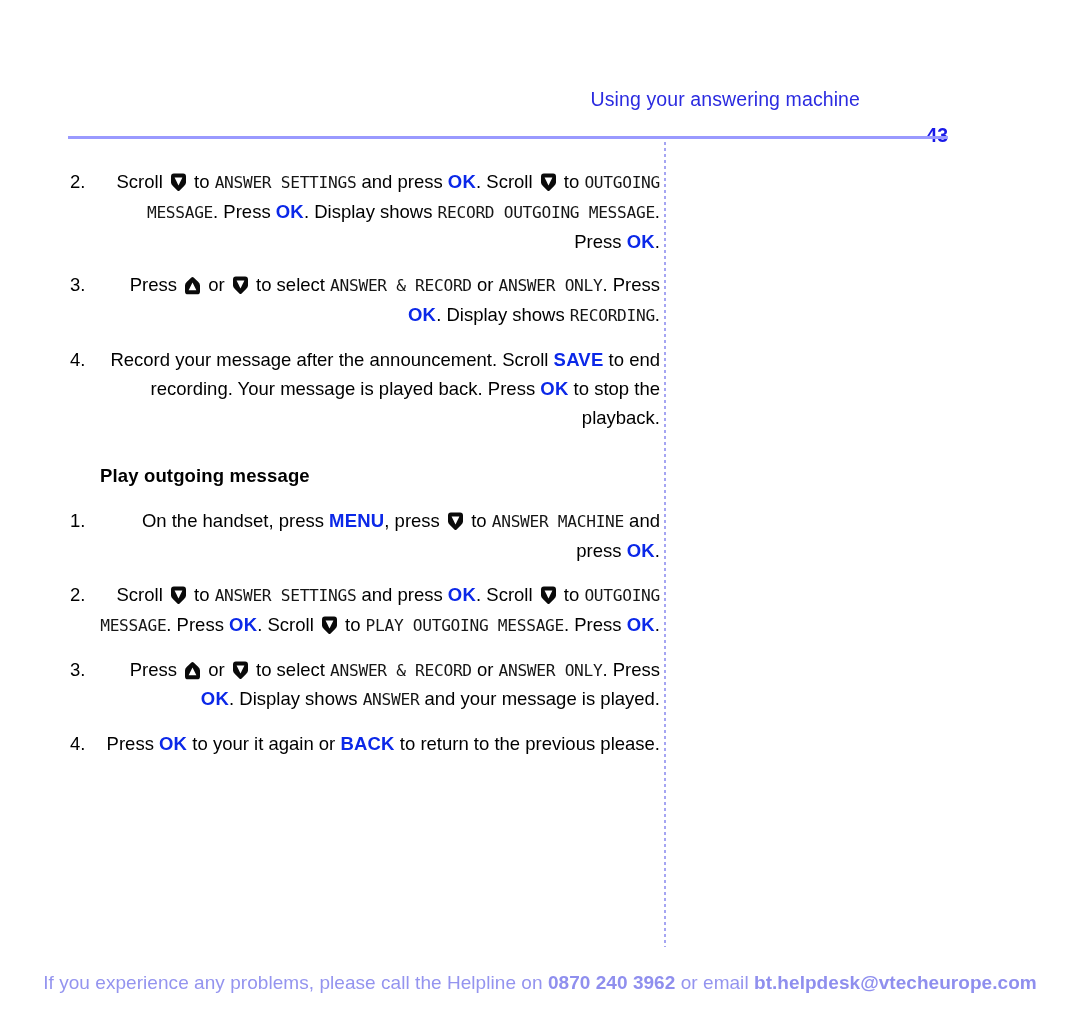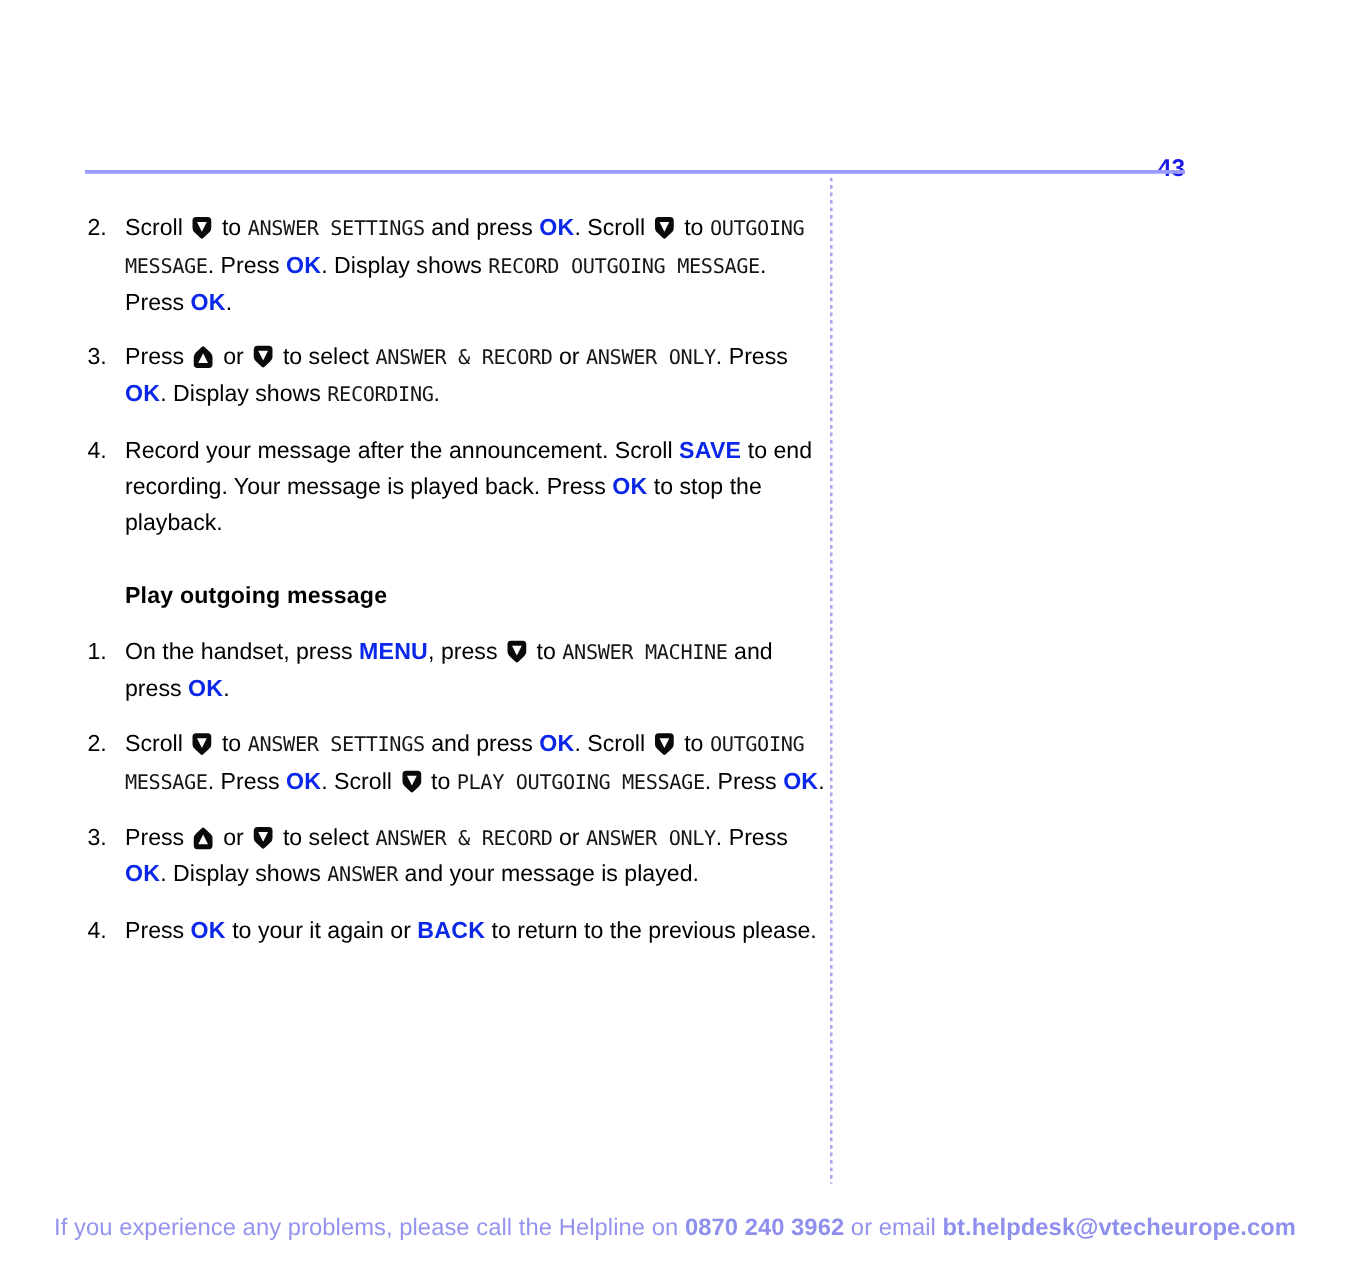--- a/index.html
+++ b/index.html
@@ -82,20 +82,21 @@
     width: 30px;
     font-size: 18.5px;
     line-height: 28.8px;
     color: #000;
   }
   .step-body {
     flex: 1 1 auto;
     font-size: 18.5px;
     line-height: 28.8px;
     color: #000;
+    text-align: right;
   }
 
   .section-heading {
     font-size: 18.5px;
     font-weight: bold;
     color: #000;
     margin: 33px 0 20px 30px;
     letter-spacing: 0.15px;
   }
 
@@ -136,20 +137,21 @@
     color: #9494ef;
     letter-spacing: 0.05px;
     white-space: nowrap;
   }
   #page-footer b { font-weight: bold; color: #8f8fee; }
 </style>
 </head>
 <body>
 
 <div id="page-header">
+  <div id="header-title">Using your answering machine</div>
   <div id="header-pageno">43</div>
 </div>
 <div id="header-rule"></div>
 
 <div id="column-divider"></div>
 
 <div id="content">
     <div class="step">
       <div class="step-num">2.</div>
       <div class="step-body"><span>Scroll </span><span class="arrow"><svg width="17" height="19" viewBox="0 0 17 19" aria-hidden="true">

